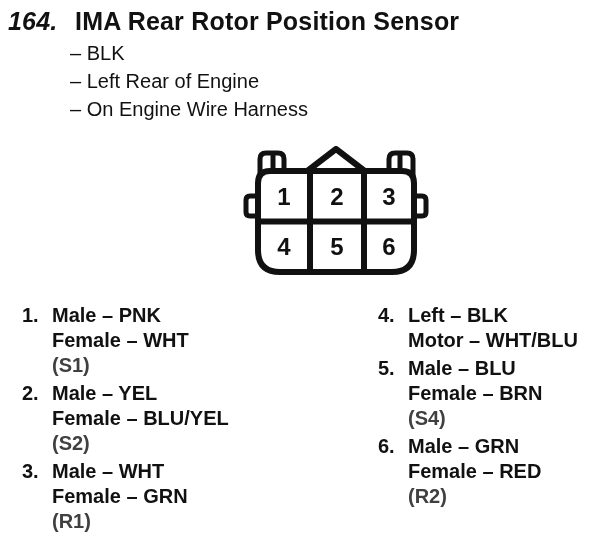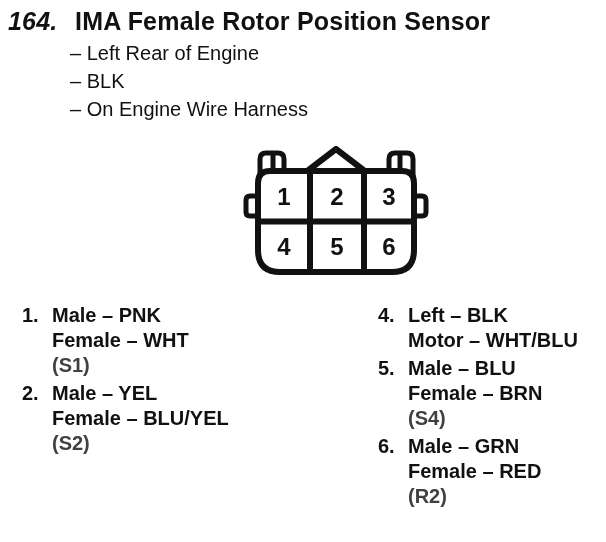--- a/index.html
+++ b/index.html
@@ -69,26 +69,26 @@
   .code {
     color: #404040;
   }
 </style>
 </head>
 <body>
 
 <div class="page">
 
   <div class="title-row">
-    <span class="item-no">164.</span><span>IMA Female Rotor Position Sensor</span>
+    <span class="item-no">164.</span><span>IMA Rear Rotor Position Sensor</span>
   </div>
 
   <ul class="bullets">
+    <li>– BLK</li>
     <li>– Left Rear of Engine</li>
-    <li>– BLK</li>
     <li>– On Engine Wire Harness</li>
   </ul>
 
   <svg class="connector" width="200" height="150" viewBox="0 0 200 150">
     <g stroke="#111111" fill="#ffffff" stroke-width="5" stroke-linejoin="round">
 
       <path d="M 20,32 L 20,13 Q 20,7 26,7 L 38,7 Q 44,7 44,13 L 44,32"></path>
       <line x1="33" y1="9" x2="33" y2="30"></line>
       <path d="M 149,32 L 149,13 Q 149,7 155,7 L 167,7 Q 173,7 173,13 L 173,32"></path>
       <line x1="160" y1="9" x2="160" y2="30"></line>
@@ -118,20 +118,25 @@
     <div class="pin">
       <div><span class="pin-no">1.</span><span>Male – PNK</span></div>
       <div class="indent">Female – WHT</div>
       <div class="indent code">(S1)</div>
     </div>
     <div class="pin">
       <div><span class="pin-no">2.</span><span>Male – YEL</span></div>
       <div class="indent">Female – BLU/YEL</div>
       <div class="indent code">(S2)</div>
     </div>
+    <div class="pin">
+      <div><span class="pin-no">3.</span><span>Male – WHT</span></div>
+      <div class="indent">Female – GRN</div>
+      <div class="indent code">(R1)</div>
+    </div>
   </div>
 
   <div class="pin-col pin-col-right">
     <div class="pin">
       <div><span class="pin-no">4.</span><span>Left – BLK</span></div>
       <div class="indent">Motor – WHT/BLU</div>
     </div>
     <div class="pin">
       <div><span class="pin-no">5.</span><span>Male – BLU</span></div>
       <div class="indent">Female – BRN</div>

